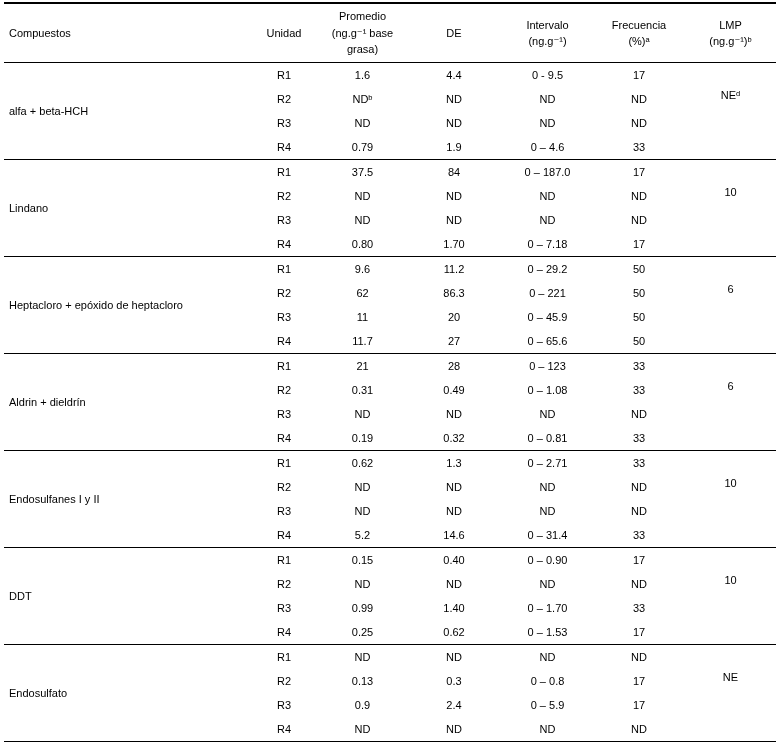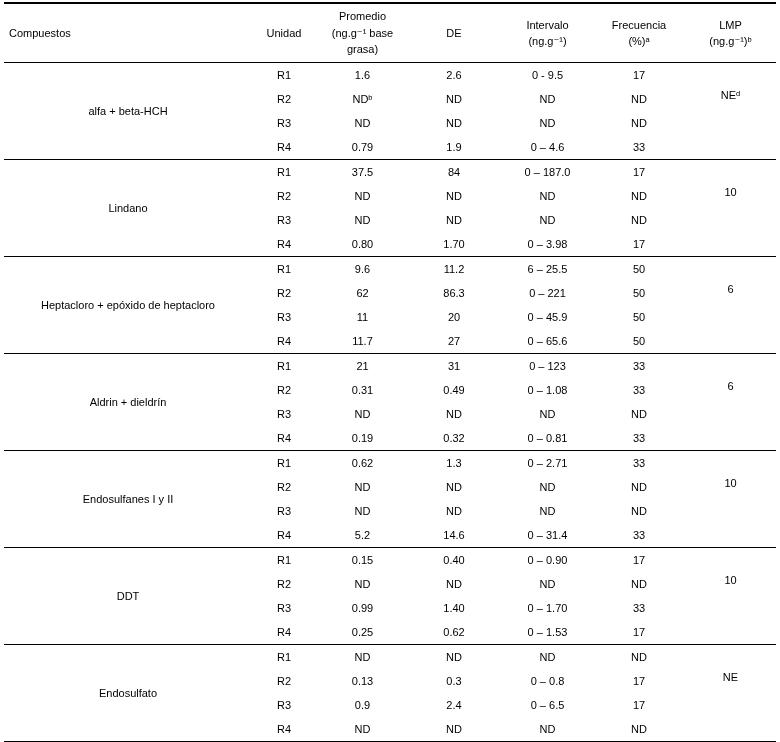--- a/index.html
+++ b/index.html
@@ -45,21 +45,21 @@
     border-top: 1px solid #000;
   }
   tbody td {
     height: 24px;
     text-align: center;
     vertical-align: middle;
     padding: 0 2px;
     white-space: nowrap;
   }
   td.comp {
-    text-align: center;
+    text-align: left;
     padding-left: 5px;
     vertical-align: middle;
     white-space: normal;
   }
   td.lmp {
     vertical-align: top;
     padding-top: 26px;
   }
 </style>
 </head>
@@ -91,21 +91,21 @@
         <th>LMP
 (ng.g⁻¹)ᵇ</th>
       </tr>
     </thead>
 
   <tbody>
         <tr>
           <td class="comp" rowspan="4">alfa + beta-HCH</td>
           <td>R1</td>
           <td>1.6</td>
-          <td>2.6</td>
+          <td>4.4</td>
           <td>0 - 9.5</td>
           <td>17</td>
           <td class="lmp" rowspan="4">NEᵈ</td>
         </tr>
         <tr>
           <td>R2</td>
           <td>NDᵇ</td>
           <td>ND</td>
           <td>ND</td>
           <td>ND</td>
@@ -146,31 +146,31 @@
           <td>R3</td>
           <td>ND</td>
           <td>ND</td>
           <td>ND</td>
           <td>ND</td>
         </tr>
         <tr>
           <td>R4</td>
           <td>0.80</td>
           <td>1.70</td>
-          <td>0 – 3.98</td>
+          <td>0 – 7.18</td>
           <td>17</td>
         </tr>
       </tbody>
       <tbody>
         <tr>
           <td class="comp" rowspan="4">Heptacloro + epóxido de heptacloro</td>
           <td>R1</td>
           <td>9.6</td>
           <td>11.2</td>
-          <td>6 – 25.5</td>
+          <td>0 – 29.2</td>
           <td>50</td>
           <td class="lmp" rowspan="4">6</td>
         </tr>
         <tr>
           <td>R2</td>
           <td>62</td>
           <td>86.3</td>
           <td>0 – 221</td>
           <td>50</td>
         </tr>
@@ -187,21 +187,21 @@
           <td>27</td>
           <td>0 – 65.6</td>
           <td>50</td>
         </tr>
       </tbody>
       <tbody>
         <tr>
           <td class="comp" rowspan="4">Aldrin + dieldrín</td>
           <td>R1</td>
           <td>21</td>
-          <td>31</td>
+          <td>28</td>
           <td>0 – 123</td>
           <td>33</td>
           <td class="lmp" rowspan="4">6</td>
         </tr>
         <tr>
           <td>R2</td>
           <td>0.31</td>
           <td>0.49</td>
           <td>0 – 1.08</td>
           <td>33</td>
@@ -299,21 +299,21 @@
           <td>R2</td>
           <td>0.13</td>
           <td>0.3</td>
           <td>0 – 0.8</td>
           <td>17</td>
         </tr>
         <tr>
           <td>R3</td>
           <td>0.9</td>
           <td>2.4</td>
-          <td>0 – 6.5</td>
+          <td>0 – 5.9</td>
           <td>17</td>
         </tr>
         <tr>
           <td>R4</td>
           <td>ND</td>
           <td>ND</td>
           <td>ND</td>
           <td>ND</td>
         </tr>
       </tbody>

